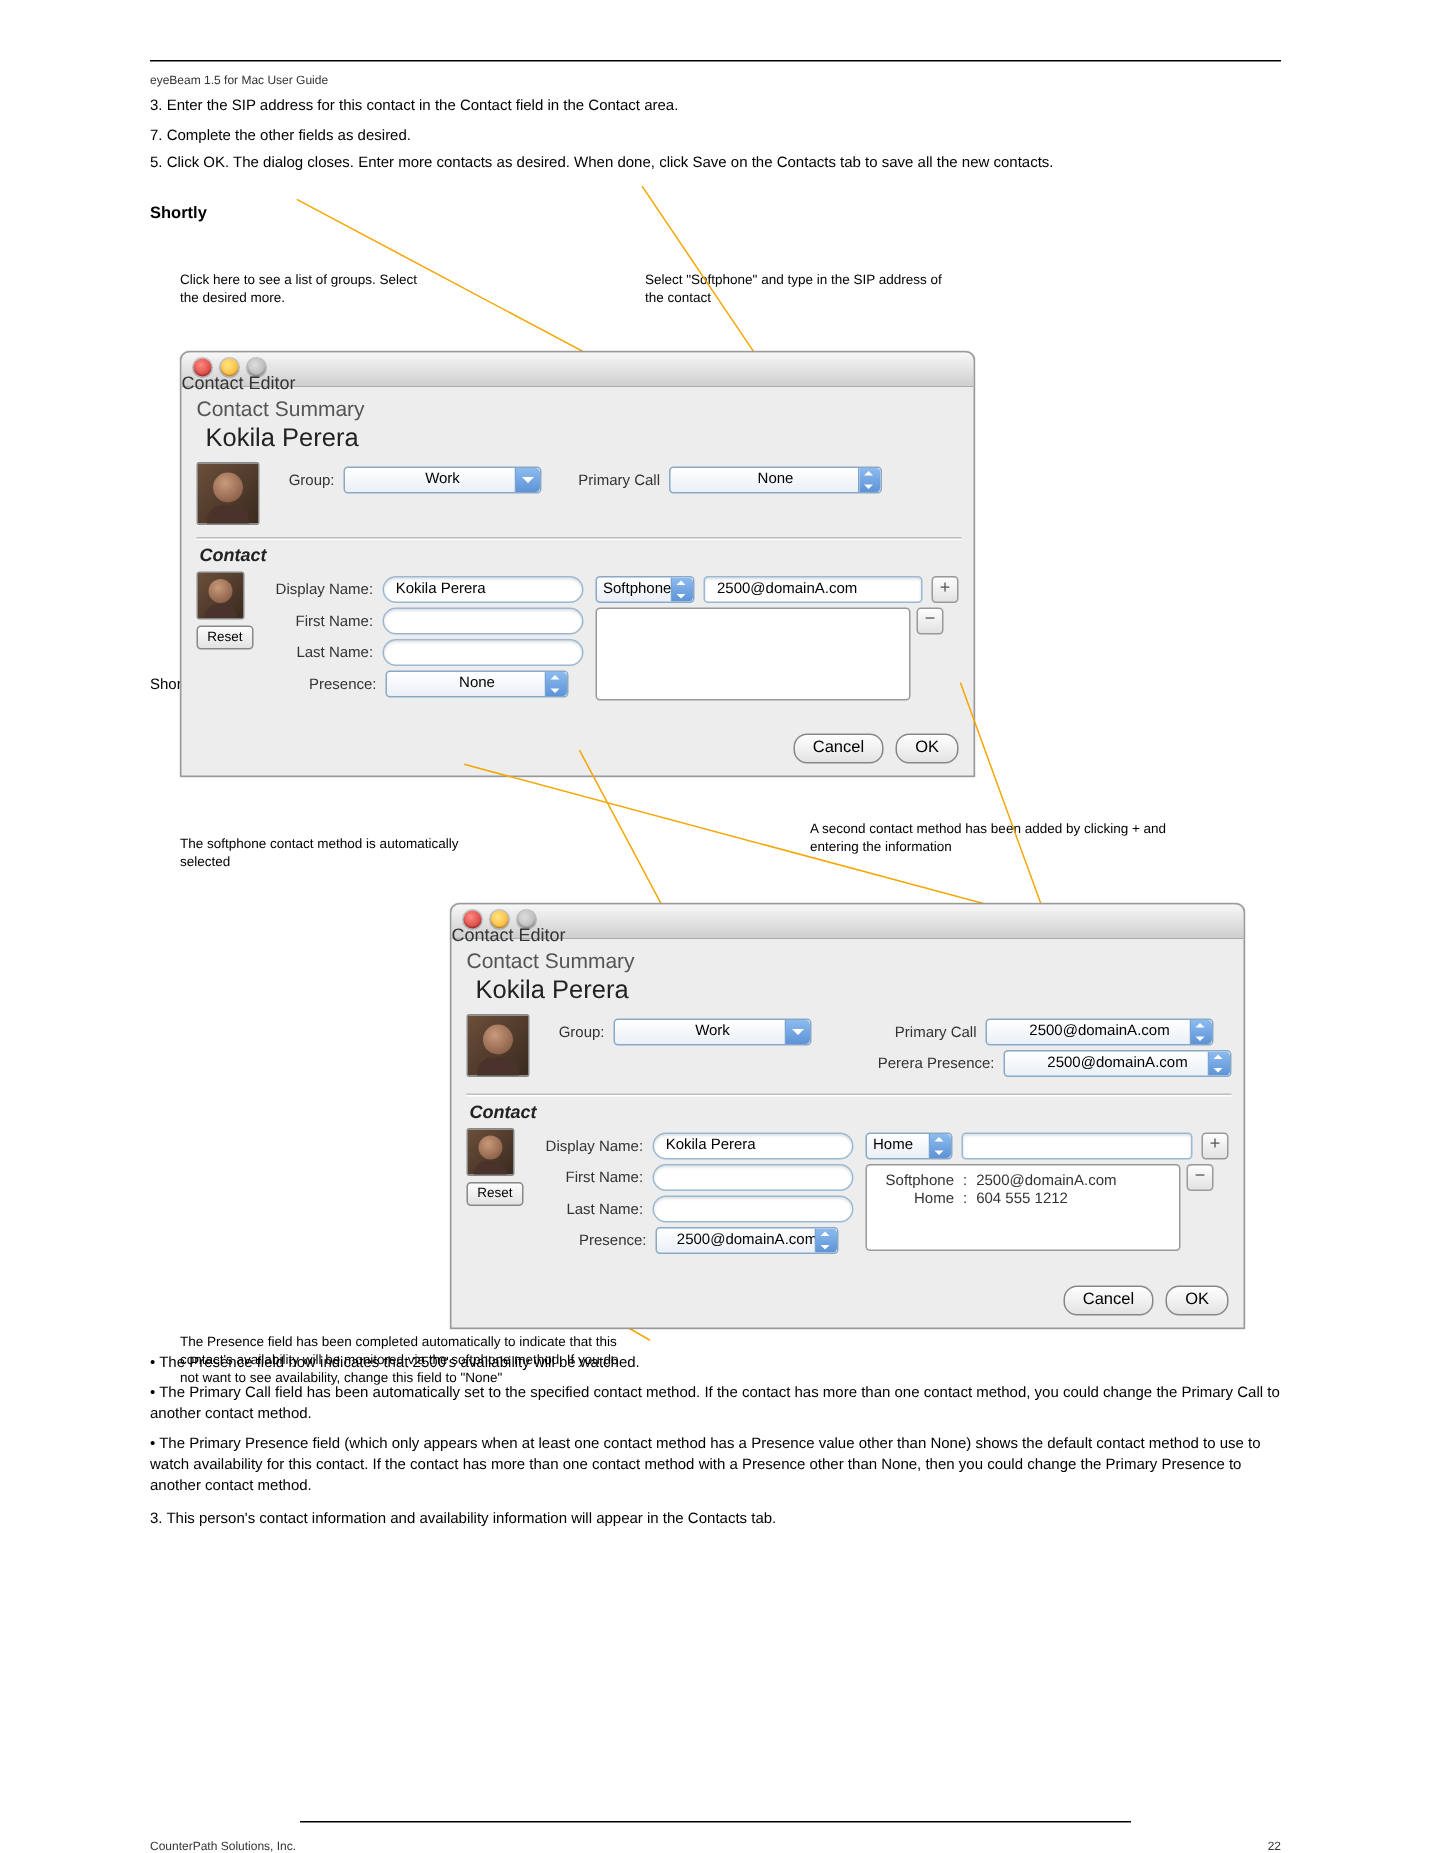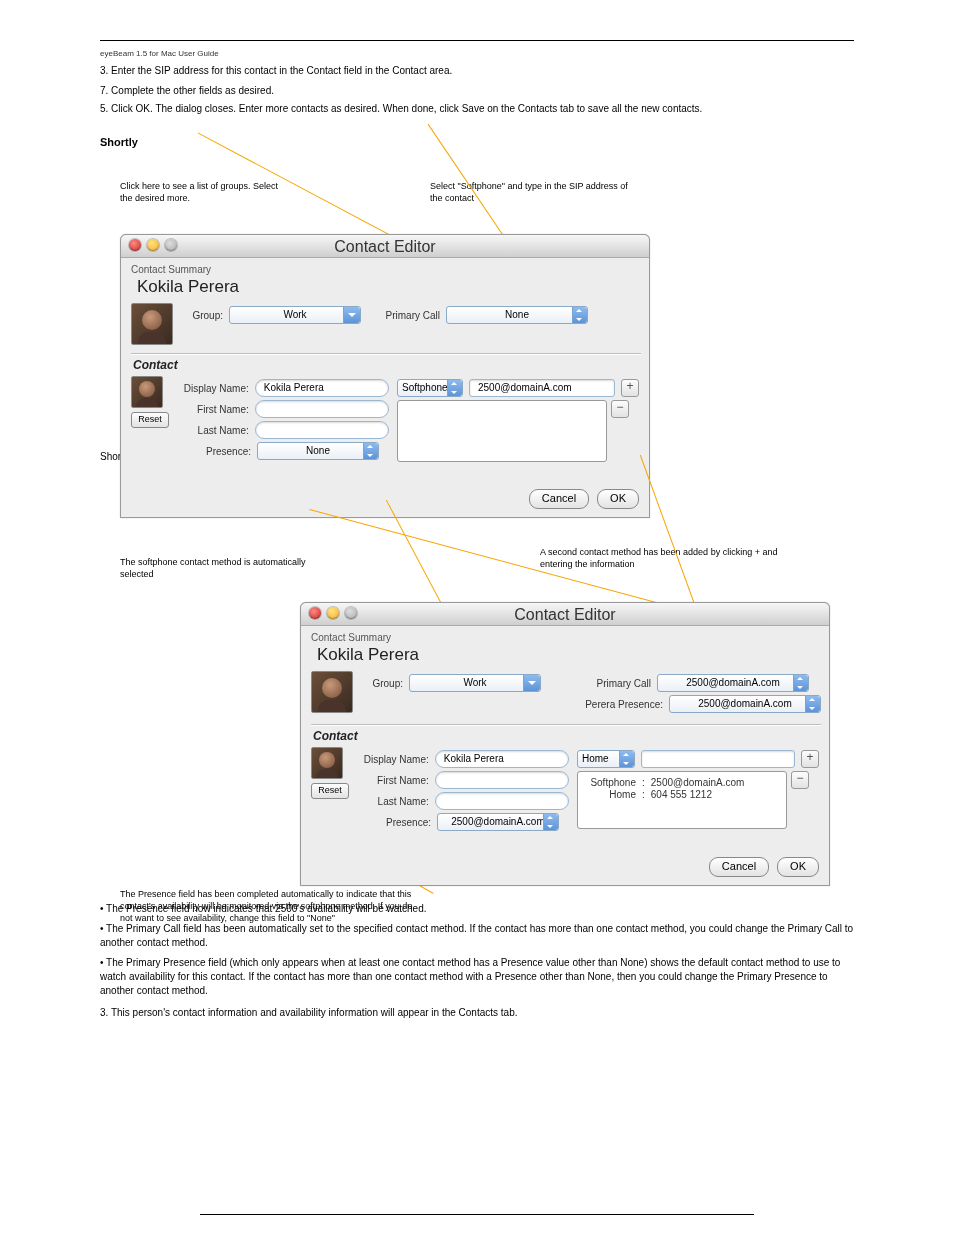--- a/index.html
+++ b/index.html
@@ -14,24 +14,24 @@
   .dlg{position:absolute;border:1px solid #999;background:#ededed;box-shadow:0 0 1px rgba(0,0,0,.4);border-radius:6px 6px 0 0;overflow:visible}
   .dlg1{left:120px;top:194px;width:528px;height:282px}
   .dlg2{left:300px;top:562px;width:528px;height:282px}
 
   .titlebar{height:22px;background:linear-gradient(#f7f7f7,#cfcfcf);border-bottom:1px solid #aaa;border-radius:6px 6px 0 0;position:relative}
   .traffic{position:absolute;left:8px;top:4px;display:flex;gap:6px}
   .tl{width:12px;height:12px;border-radius:50%;box-shadow:inset 0 -1px 1px rgba(0,0,0,.3),0 0 0 1px rgba(0,0,0,.2)}
   .tl.red{background:radial-gradient(circle at 40% 35%,#ff8a80,#c62828)}
   .tl.yel{background:radial-gradient(circle at 40% 35%,#ffe57f,#f9a825)}
   .tl.dim{background:radial-gradient(circle at 40% 35%,#ddd,#aaa)}
-  .title{position:absolute;left:0;right:0;top:3px;text-align:center;font-size:16px;color:#333}
+  .title{position:absolute;left:0;right:0;top:13px;font-size:12px;color:#333}
 
   .pane{padding:6px 8px 4px 10px}
-  .tag{font-size:10px;color:#555;margin-bottom:2px}
+  .tag{font-size:14px;color:#555;margin-bottom:2px}
   .cname{font-size:17px;color:#222;margin:0 0 6px 6px}
   .row{display:flex;align-items:center;gap:6px;margin:3px 0}
   .lbl{font-size:10px;color:#333;text-align:right}
 
   .avatar{width:40px;height:40px;border:1px solid #888;background:linear-gradient(135deg,#6b4f3a 0%,#3a2a20 100%);position:relative;border-radius:2px}
   .avatar::before{content:"";position:absolute;left:10px;top:6px;width:20px;height:20px;border-radius:50%;background:radial-gradient(circle at 40% 35%,#c89a7a,#7a4f3a)}
   .avatar::after{content:"";position:absolute;left:6px;bottom:0;width:28px;height:12px;border-radius:10px 10px 0 0;background:#4a332a}
   .avatar.sm{width:30px;height:30px}
   .avatar.sm::before{left:7px;top:4px;width:16px;height:16px}
   .avatar.sm::after{left:4px;width:22px;height:9px}
@@ -266,13 +266,17 @@
   </div>
 
   <div class="callout" style="left:120px;top:848px;width:300px">The Presence field has been completed automatically to indicate that this contact's availability will be monitored via the softphone method. If you do not want to see availability, change this field to "None"</div>
 
   <div class="body-text" style="margin-top:438px">• The Presence field now indicates that 2500's availability will be watched.</div>
   <div class="body-text">• The Primary Call field has been automatically set to the specified contact method. If the contact has more than one contact method, you could change the Primary Call to another contact method.</div>
   <div class="body-text">• The Primary Presence field (which only appears when at least one contact method has a Presence value other than None) shows the default contact method to use to watch availability for this contact. If the contact has more than one contact method with a Presence other than None, then you could change the Primary Presence to another contact method.</div>
   <div class="body-text" style="margin-top:8px">3. This person's contact information and availability information will appear in the Contacts tab.</div>
 
   <div class="rule bottom"></div>
+  <div class="pagefoot">
+    <span>CounterPath Solutions, Inc.</span>
+    <span>22</span>
+  </div>
 </div>
 
 </body></html>

